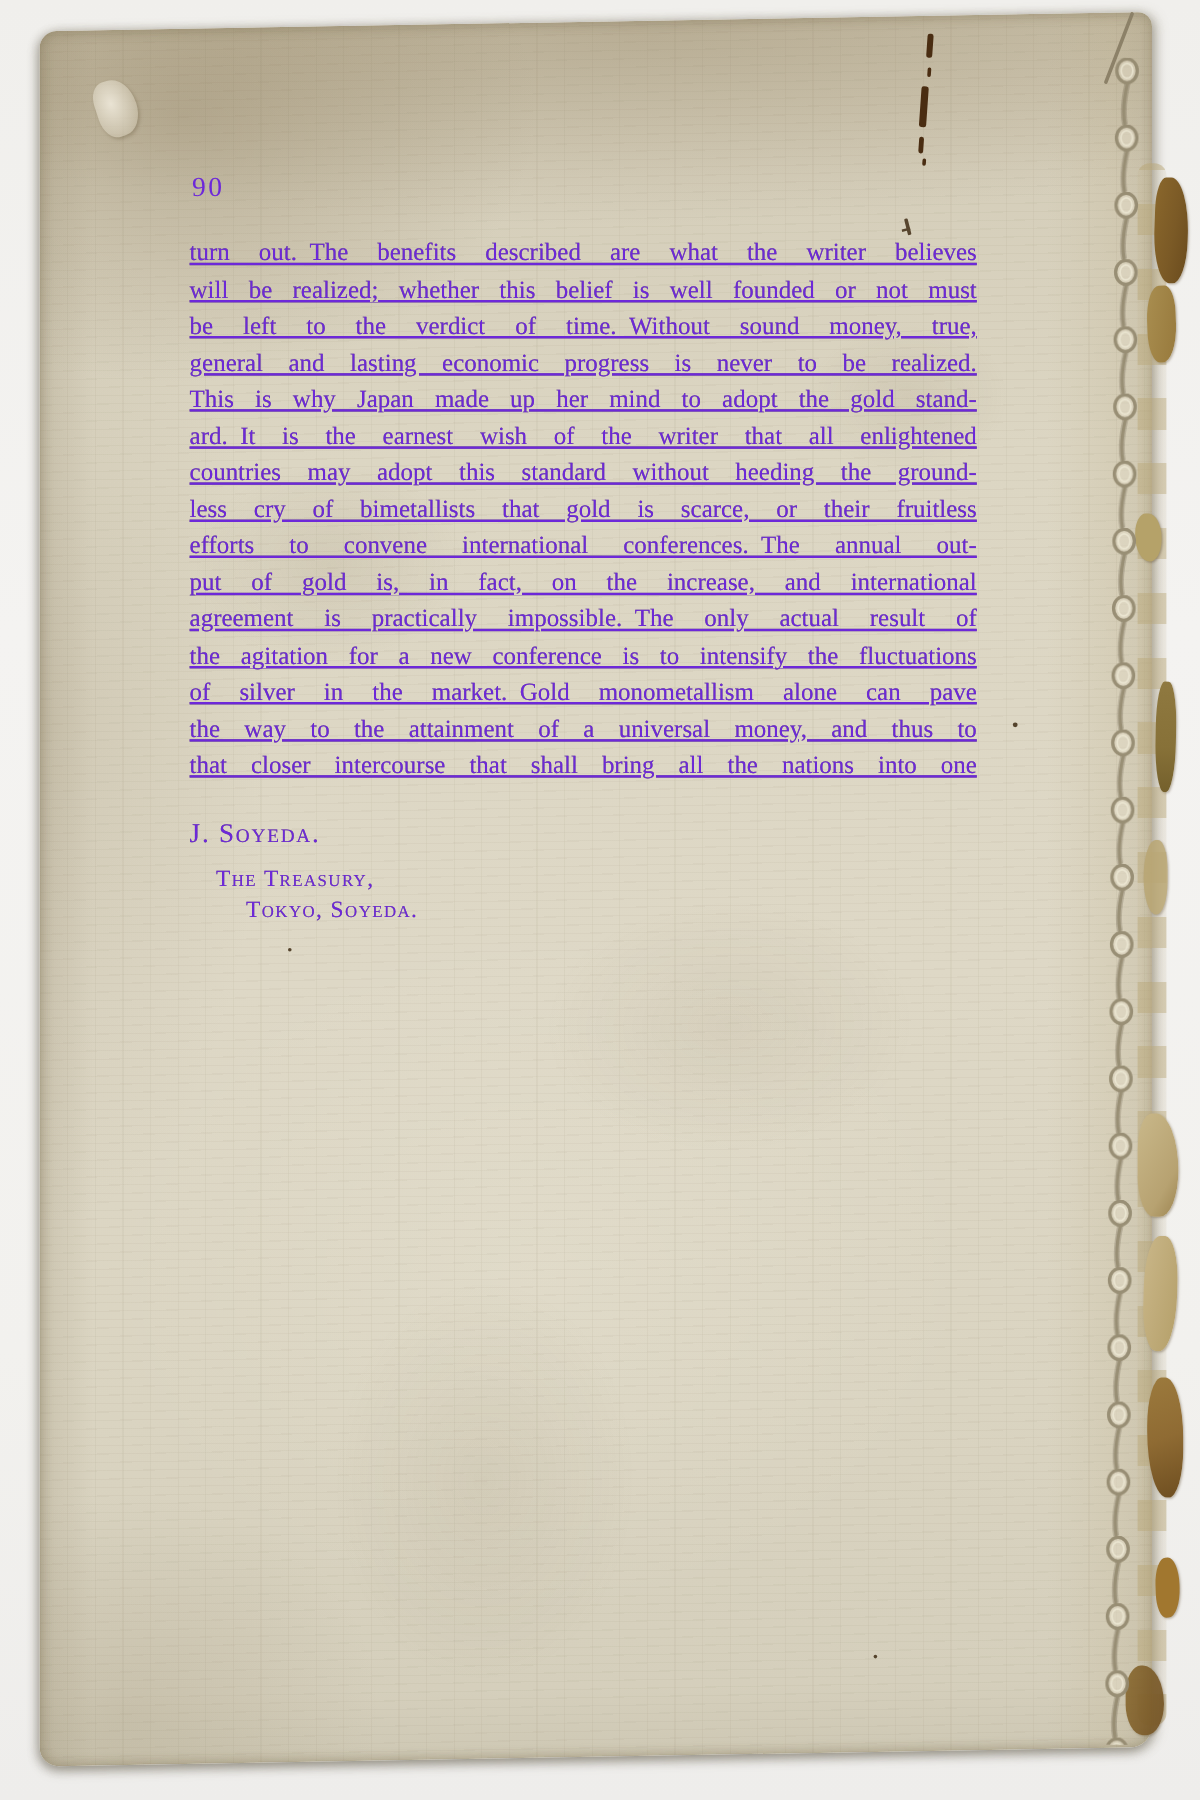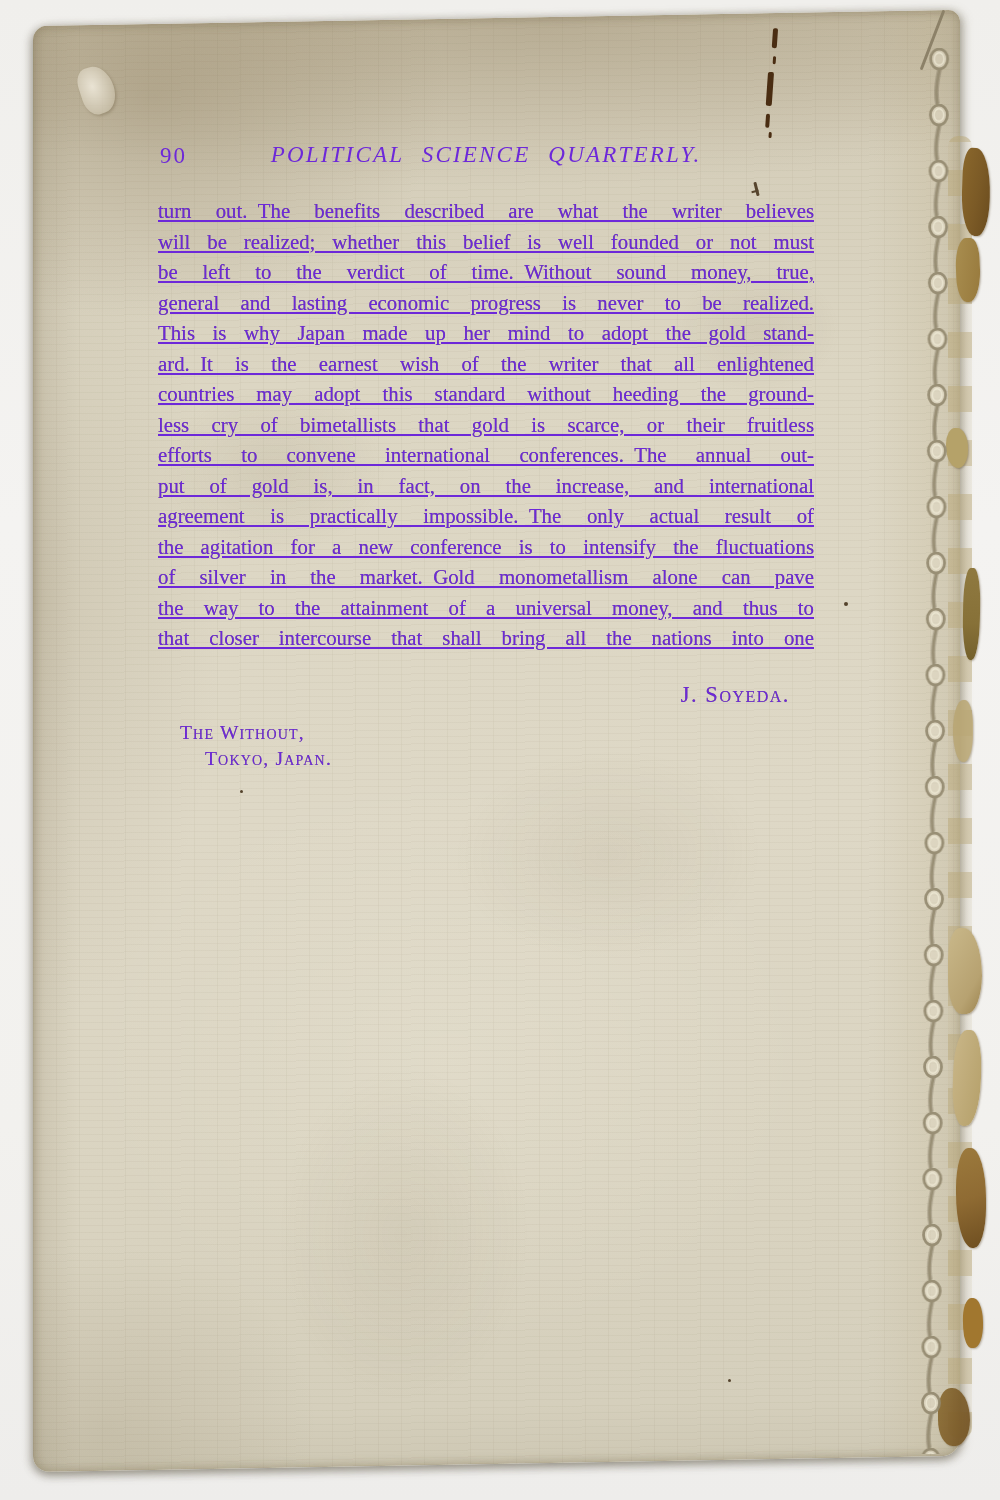--- a/index.html
+++ b/index.html
@@ -49,21 +49,21 @@
   .ink-squiggle::after{content:"";position:absolute;left:-4px;top:8px;width:7px;height:2px;background:#57452e;}
   .speck{position:absolute;border-radius:50%;background:#54432c;}
   .content{position:absolute;inset:0;color:#6d28d9;}
   .hdr-num{position:absolute;left:127px;top:125px;font-size:23px;letter-spacing:2px;}
   .hdr-title{position:absolute;left:125px;top:124px;width:656px;text-align:center;
     font-style:italic;font-size:23px;letter-spacing:2.2px;word-spacing:10px;white-space:nowrap;}
   .body-block{position:absolute;left:125px;top:178px;width:656px;font-size:20.8px;line-height:30.5px;
     text-shadow:0 0 0.5px rgba(47,42,34,0.55);text-decoration:underline;}
   .just{white-space:pre-line;text-align:justify;text-align-last:justify;text-justify:inter-word;}
   .lastline{text-align:left;}
-  .signature{position:absolute;left:125px;top:664px;width:656px;text-align:right;padding-right:24px;box-sizing:border-box;
+  .signature{position:absolute;left:125px;top:664px;width:656px;text-align:left;padding-right:24px;box-sizing:border-box;
     font-variant:small-caps;font-size:22.5px;letter-spacing:1.5px;text-shadow:0 0 0.5px rgba(47,42,34,0.55);}
   .address{position:absolute;left:147px;top:702px;font-variant:small-caps;font-size:19.5px;line-height:26px;
     letter-spacing:1.2px;text-shadow:0 0 0.4px rgba(47,42,34,0.5);}
   .address .l2{padding-left:25px;}
 </style>
 </head>
 <body>
 
 <div class="scan">
   <div class="paper"></div>
@@ -104,21 +104,20 @@
     <div class="m" style="left:5px;top:86px;width:4px;height:14px;"></div>
     <div class="m" style="left:9px;top:104px;width:3px;height:6px;"></div>
   </div>
   <div class="ink-squiggle"></div>
   <div class="speck" style="left:811px;top:584px;width:4px;height:4px;"></div>
   <div class="speck" style="left:207px;top:772px;width:3px;height:3px;"></div>
   <div class="speck" style="left:695px;top:1361px;width:3px;height:3px;"></div>
 
   <div class="content">
     <span class="hdr-num">90</span>
-    <div class="hdr-title">POLITICAL SCIENCE QUARTERLY.</div>
 
     <div class="body-block">
       <div class="just">turn out. The benefits described are what the writer believes
 will be realized; whether this belief is well founded or not must
 be left to the verdict of time. Without sound money, true,
 general and lasting economic progress is never to be realized.
 This is why Japan made up her mind to adopt the gold stand-
 ard. It is the earnest wish of the writer that all enlightened
 countries may adopt this standard without heeding the ground-
 less cry of bimetallists that gold is scarce, or their fruitless
@@ -127,17 +126,17 @@
 agreement is practically impossible. The only actual result of
 the agitation for a new conference is to intensify the fluctuations
 of silver in the market. Gold monometallism alone can pave
 the way to the attainment of a universal money, and thus to
 that closer intercourse that shall bring all the nations into one</div>
     </div>
 
     <div class="signature">J. Soyeda.</div>
 
     <div class="address">
-      <div class="l1">The Without,</div>
-      <div class="l2">Tokyo, Japan.</div>
+      <div class="l1">The Treasury,</div>
+      <div class="l2">Tokyo, Soyeda.</div>
     </div>
   </div>
 </div>
 
 </body></html>

